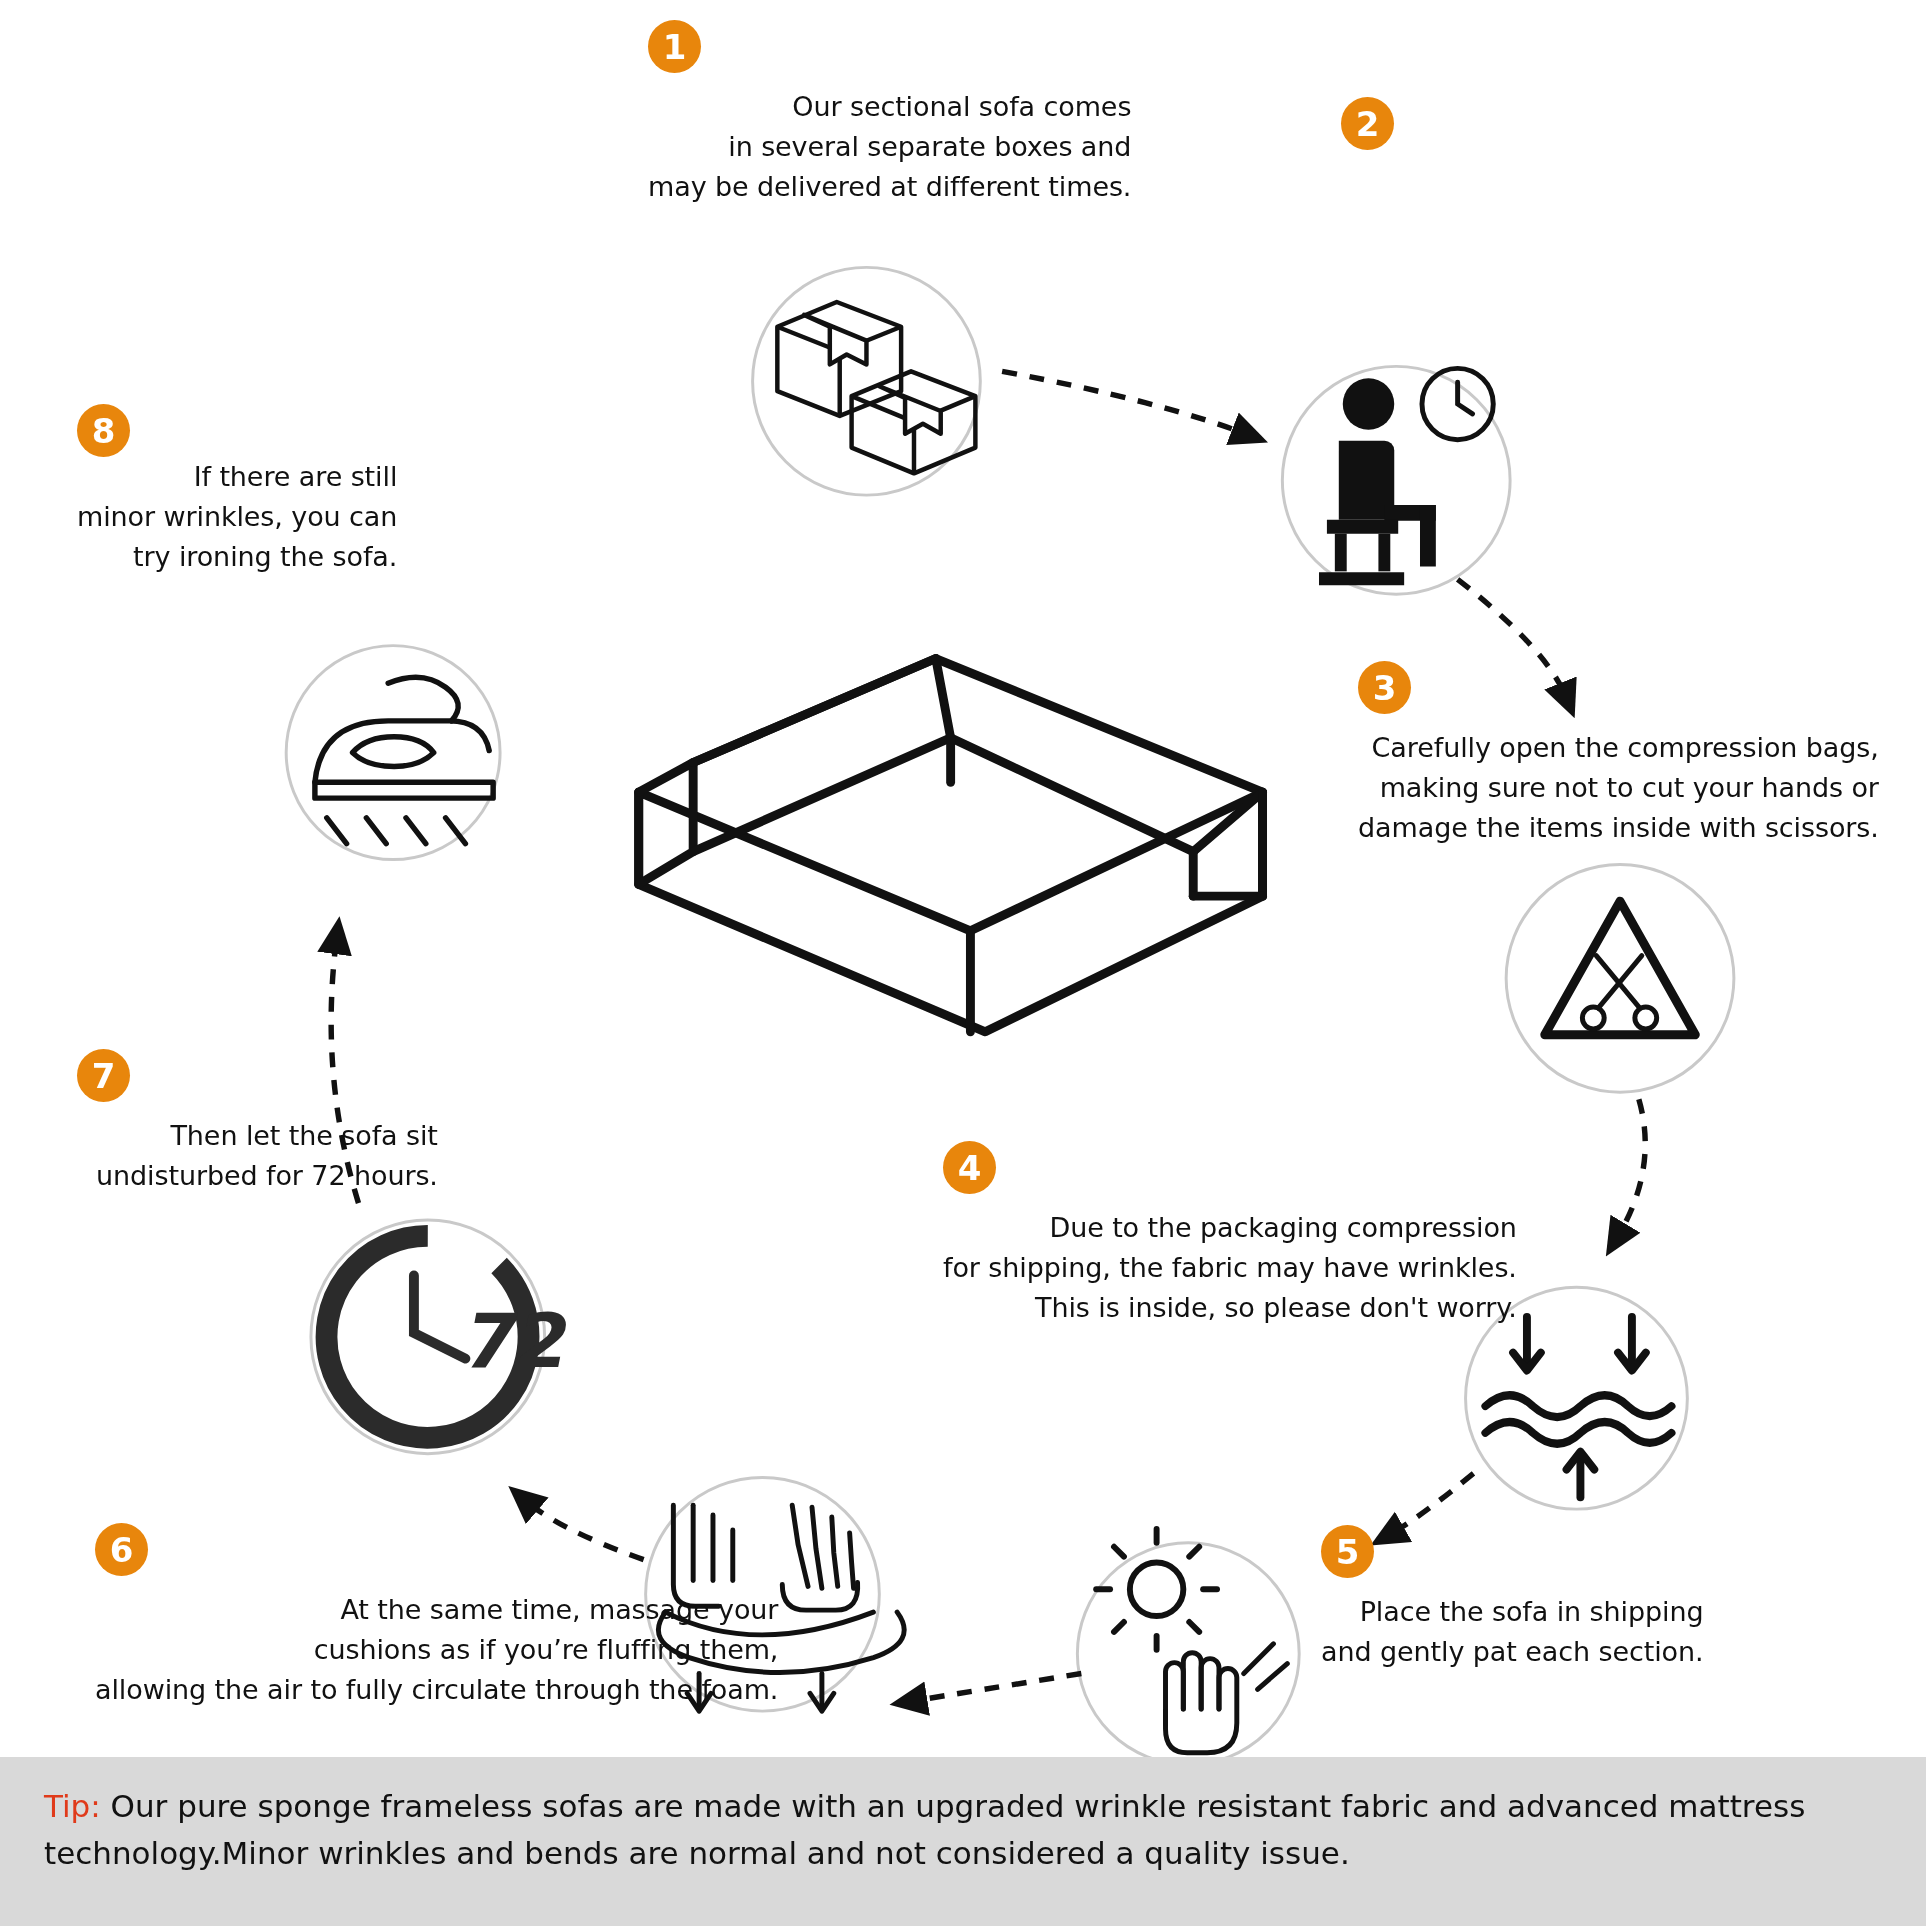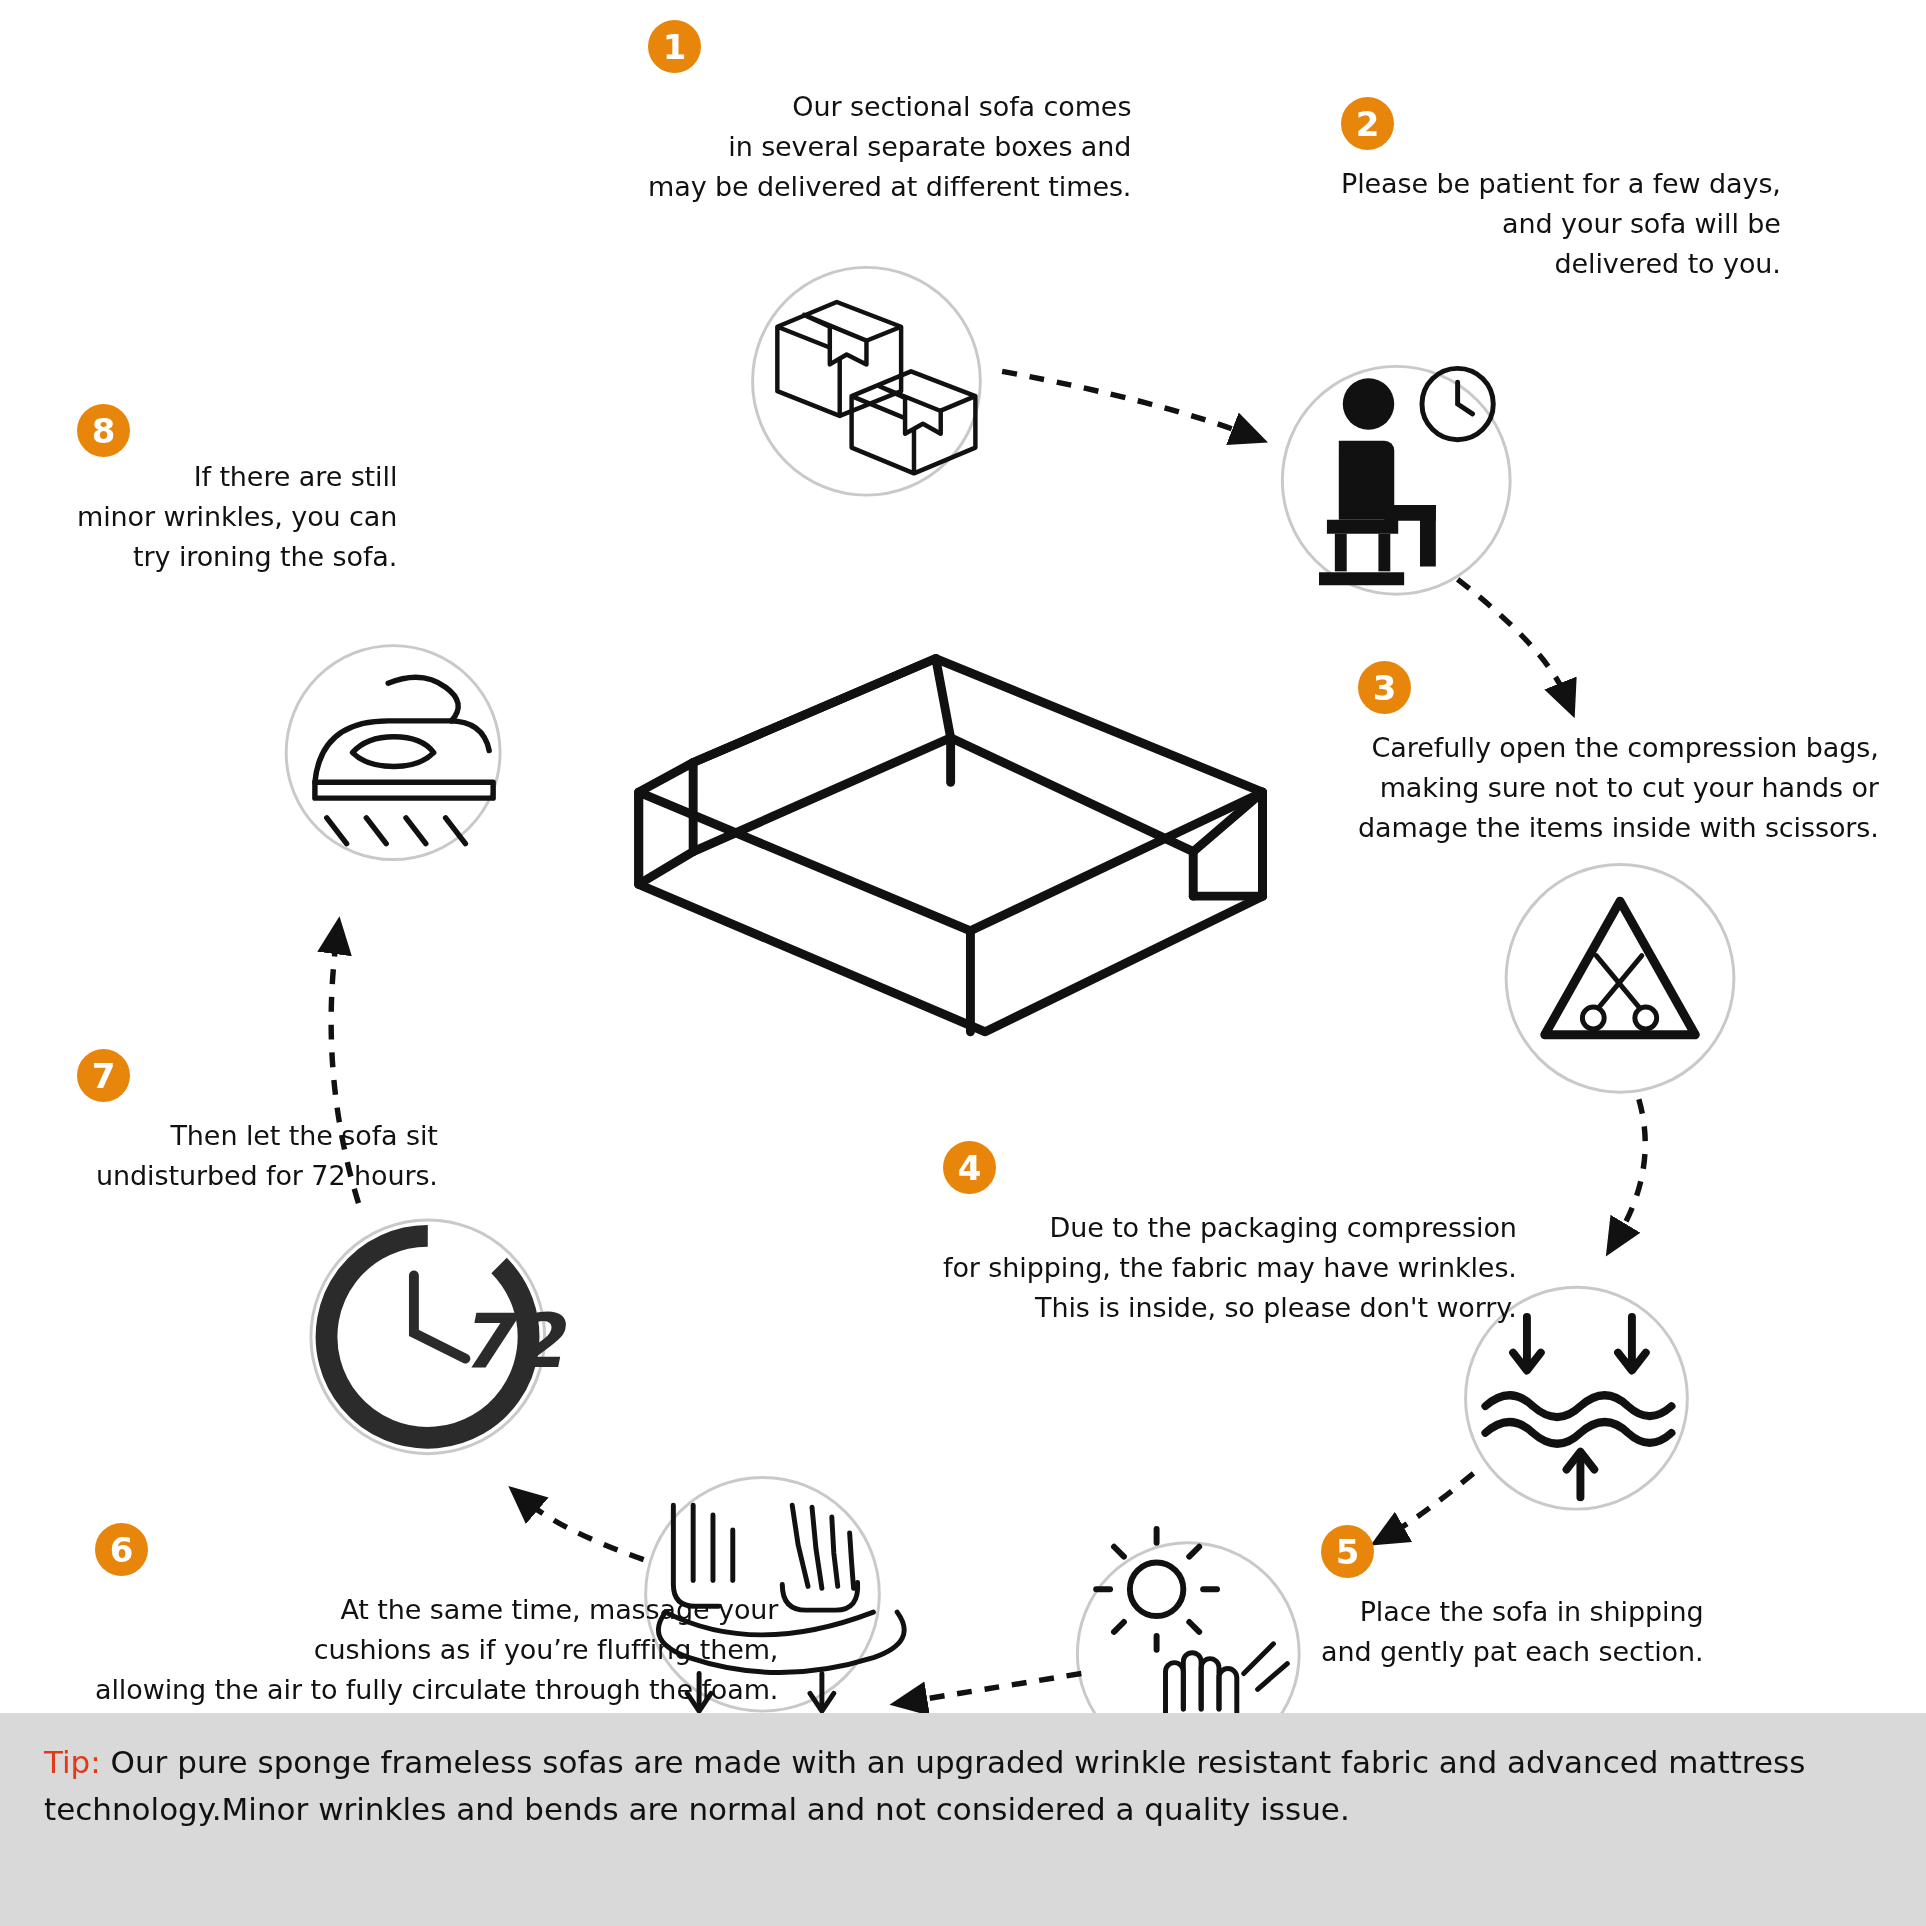--- a/index.html
+++ b/index.html
@@ -51,21 +51,21 @@
     white-space: pre-line;
     font-family: "DejaVu Sans", sans-serif;
     letter-spacing: -0.1px;
     text-align: right;
   }
   .tipbar {
     position: absolute;
     left: 0;
     bottom: 0;
     width: 1927px;
-    height: 214px;
+    height: 170px;
     background: #d9d9d9;
     box-sizing: border-box;
     padding: 26px 44px 0 44px;
   }
   .tiptext {
     font-size: 31px;
     line-height: 1.52;
     color: #111111;
     font-family: "DejaVu Sans", sans-serif;
   }
@@ -272,23 +272,20 @@
 
   <div class="step" id="s1">
     <div class="badge">1</div>
     <div class="steptext">Our sectional sofa comes
 in several separate boxes and
 may be delivered at different times.</div>
   </div>
 
   <div class="step" id="s2">
     <div class="badge">2</div>
-    <div class="steptext">Please be patient for a few days,
-and your sofa will be
-delivered to you.</div>
   </div>
 
   <div class="step" id="s3">
     <div class="badge">3</div>
     <div class="steptext">Carefully open the compression bags,
 making sure not to cut your hands or
 damage the items inside with scissors.</div>
   </div>
 
   <div class="step" id="s4">

